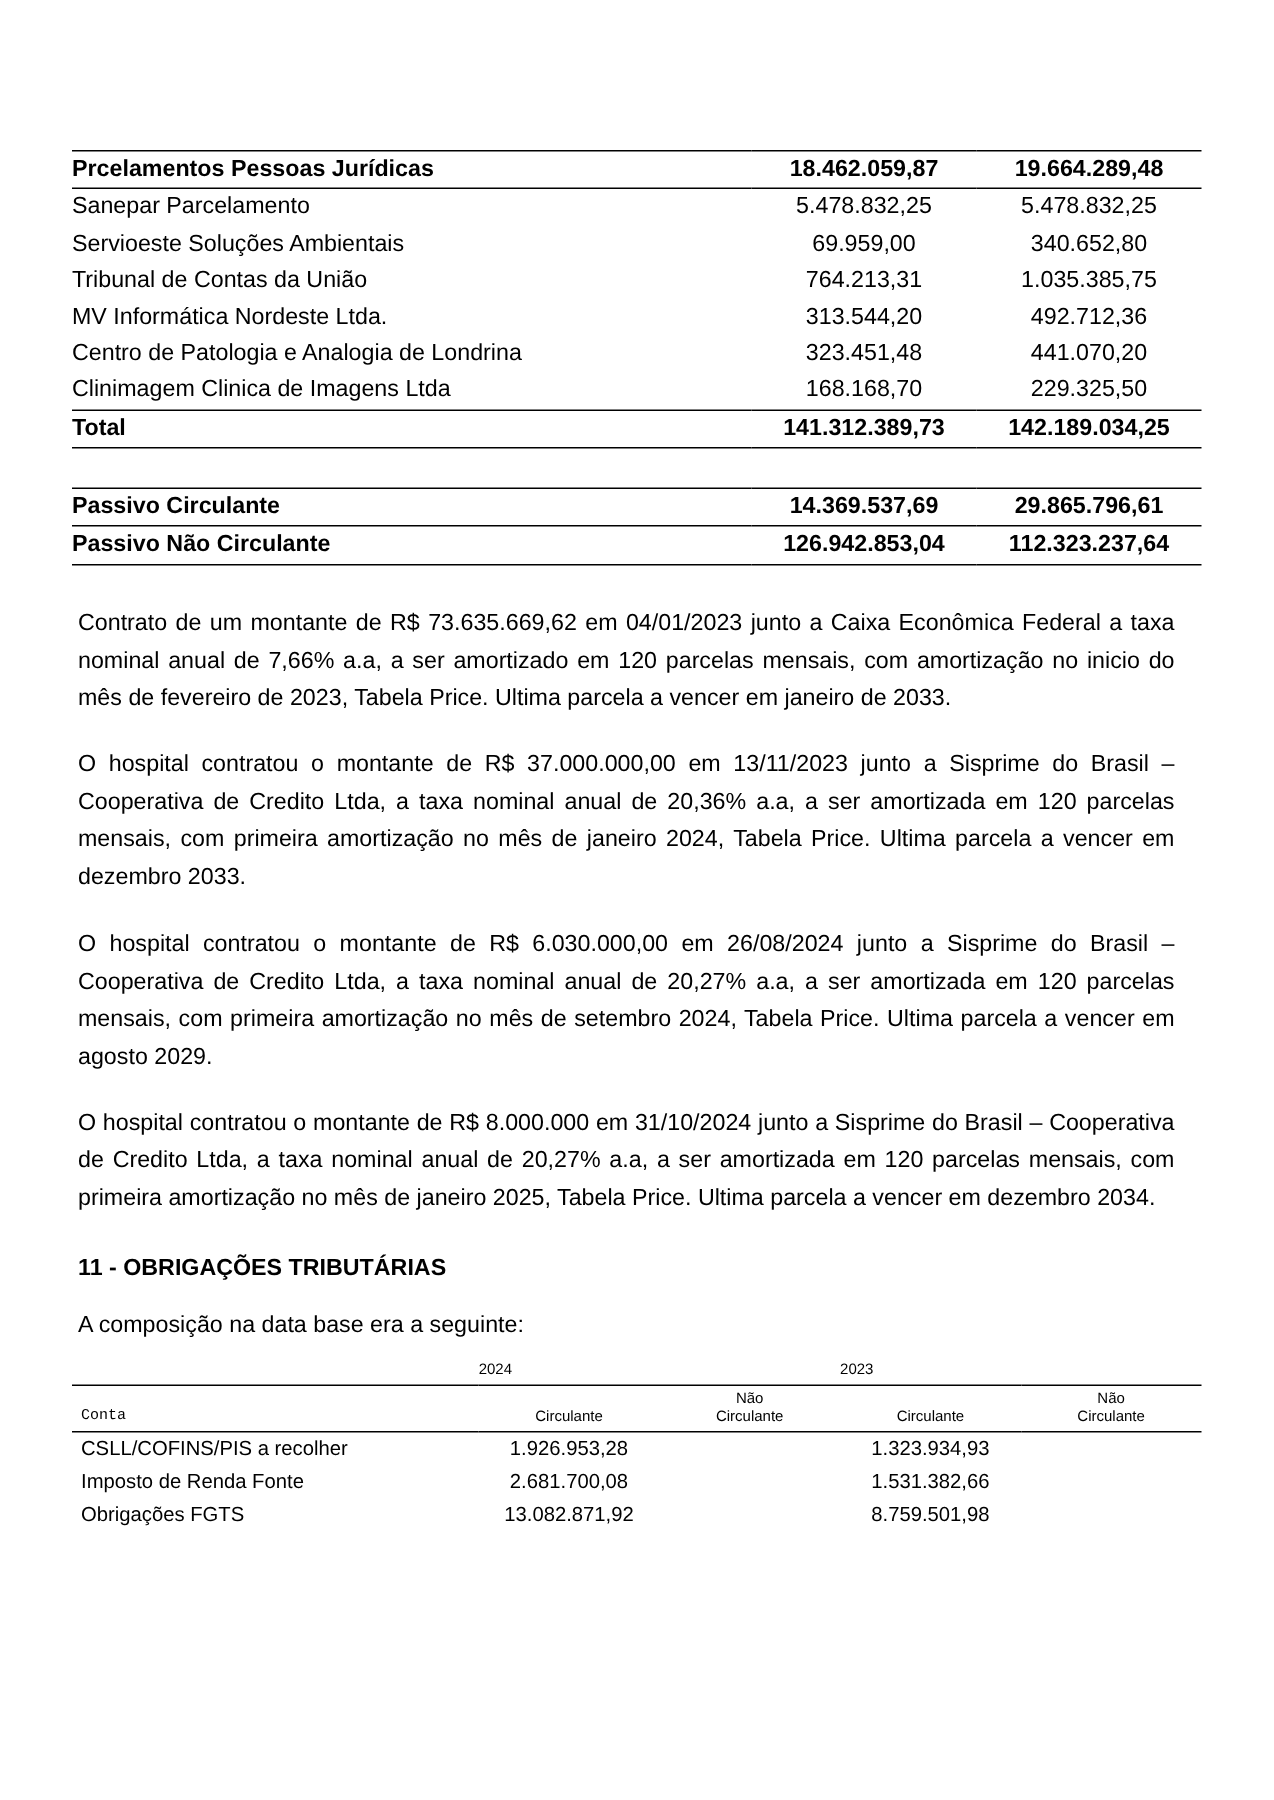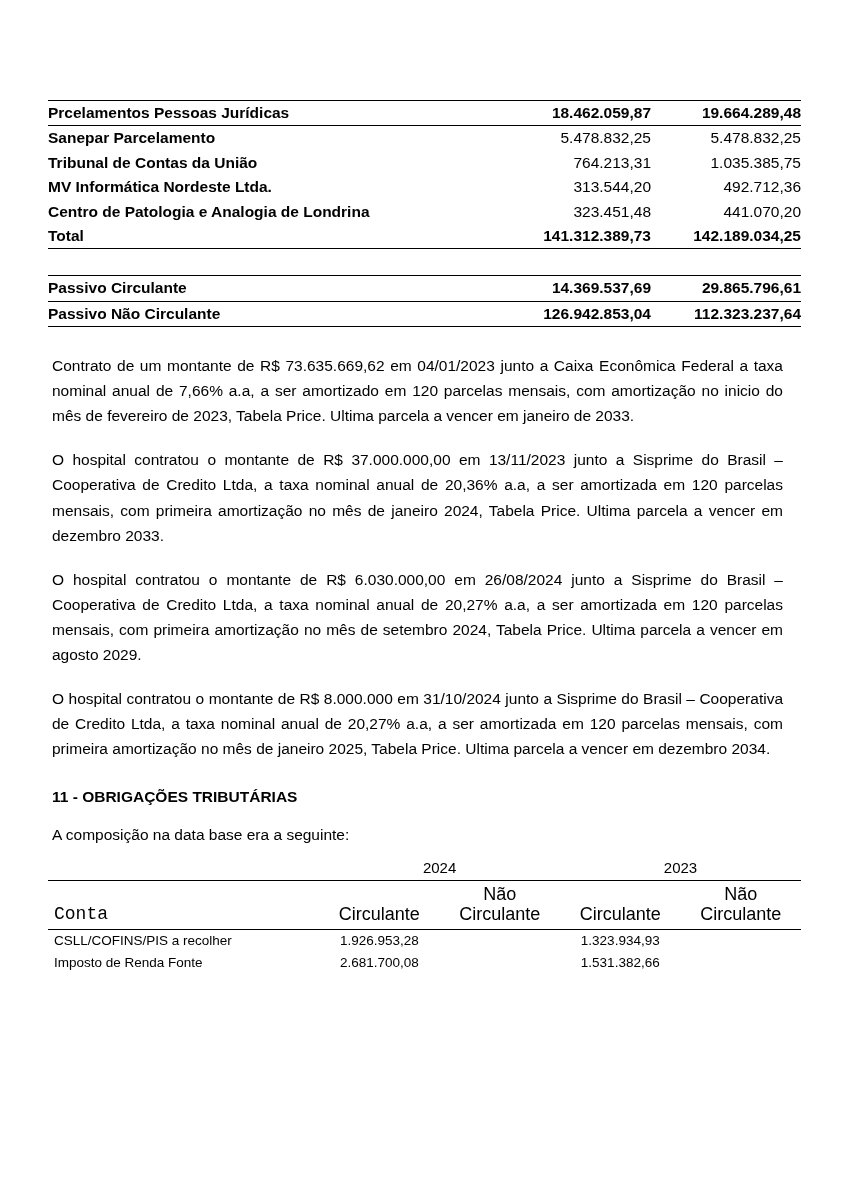--- a/index.html
+++ b/index.html
@@ -37,24 +37,23 @@
     font-size: 15.5px;
   }
   table.fin td {
     padding: 2px 0 3px 0;
     vertical-align: bottom;
     line-height: 1.25;
   }
   td.label {
     text-align: left;
     padding-left: 4px;
-    font-weight: bold;
   }
   td.num {
-    text-align: right;
+    text-align: center;
     width: 150px;
     padding-right: 6px;
     white-space: nowrap;
   }
   tr.bold td { font-weight: bold; }
   tr.topline td { border-top: 1.6px solid #000; }
   tr.botline td { border-bottom: 1.6px solid #000; }
   tr.thinline td { border-bottom: 0.9px solid #000; }
   .gap-md { height: 26px; }
 
@@ -86,27 +85,27 @@
     border-collapse: collapse;
     font-size: 13.5px;
   }
   table.trib td, table.trib th {
     padding: 3px 0 4px 0;
     font-weight: normal;
     vertical-align: bottom;
   }
   .yr-head td {
     font-weight: bold;
-    font-size: 15px;
-    text-align: center;
+    font-size: 10px;
+    text-align: left;
     padding-bottom: 2px;
   }
   .col-head td {
     font-weight: bold;
-    font-size: 18px;
+    font-size: 10px;
     text-align: center;
     line-height: 1.15;
     padding-bottom: 4px;
     margin-top: 32px;
   }
   .col-head td.first { text-align: left; padding-left: 6px; font-family: Liberation Mono, monospace; }
   .trib-row td { text-align: center; }
   .trib-row td.first { text-align: left; padding-left: 6px; }
   .rule-top td { border-top: 1.4px solid #000; }
   .rule-thin td { border-bottom: 1px solid #000; }
@@ -123,33 +122,43 @@
           <td class="label">Prcelamentos Pessoas Jurídicas</td>
           <td class="num">18.462.059,87</td>
           <td class="num">19.664.289,48</td>
         </tr>
         <tr>
           <td class="label">Sanepar Parcelamento</td>
           <td class="num">5.478.832,25</td>
           <td class="num">5.478.832,25</td>
         </tr>
         <tr>
+          <td class="label">Servioeste Soluções Ambientais</td>
+          <td class="num">69.959,00</td>
+          <td class="num">340.652,80</td>
+        </tr>
+        <tr>
           <td class="label">Tribunal de Contas da União</td>
           <td class="num">764.213,31</td>
           <td class="num">1.035.385,75</td>
         </tr>
         <tr>
           <td class="label">MV Informática Nordeste Ltda.</td>
           <td class="num">313.544,20</td>
           <td class="num">492.712,36</td>
         </tr>
         <tr>
           <td class="label">Centro de Patologia e Analogia de Londrina</td>
           <td class="num">323.451,48</td>
           <td class="num">441.070,20</td>
+        </tr>
+        <tr class="thinline">
+          <td class="label">Clinimagem Clinica de Imagens Ltda</td>
+          <td class="num">168.168,70</td>
+          <td class="num">229.325,50</td>
         </tr>
         <tr class="bold botline">
           <td class="label">Total</td>
           <td class="num">141.312.389,73</td>
           <td class="num">142.189.034,25</td>
         </tr>
       </tbody>
     </table>
 
     <div class="gap-md"></div>
@@ -213,17 +222,24 @@
           <td>1.323.934,93</td>
           <td></td>
         </tr>
         <tr class="trib-row">
           <td class="first">Imposto de Renda Fonte</td>
           <td>2.681.700,08</td>
           <td></td>
           <td>1.531.382,66</td>
           <td></td>
         </tr>
+        <tr class="trib-row">
+          <td class="first">Obrigações FGTS</td>
+          <td>13.082.871,92</td>
+          <td></td>
+          <td>8.759.501,98</td>
+          <td></td>
+        </tr>
       </tbody>
     </table>
 
   </div>
 </div>
 
 </body></html>

